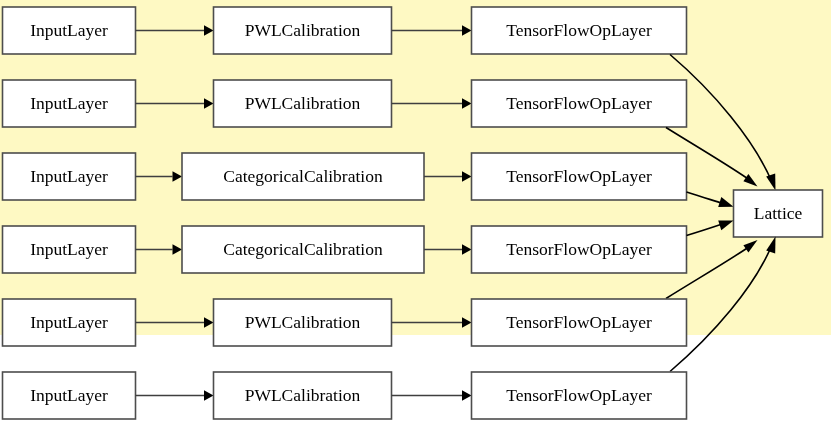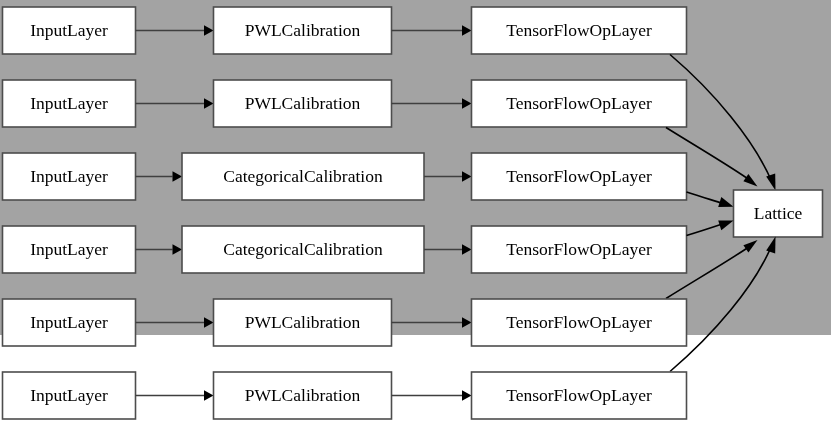--- a/index.html
+++ b/index.html
@@ -10,21 +10,21 @@
   body {
     width: 831px;
     height: 427px;
     font-family: "Liberation Serif", "DejaVu Serif", serif;
     overflow: hidden;
   }
   #diagram-root {
     position: relative;
     width: 831px;
     height: 335px;
-    background: #a3a3a3;
+    background: #fef9c3;
   }
   svg#graph {
     display: block;
     width: 831px;
     height: 427px;
   }
   .node-box {
     fill: #ffffff;
     stroke: #4d4d4d;
     stroke-width: 1.6;

